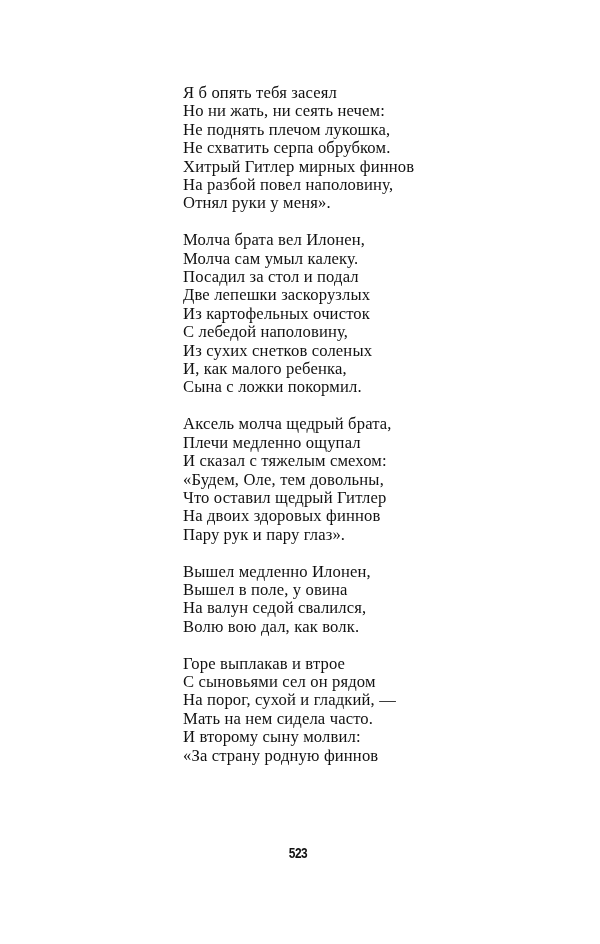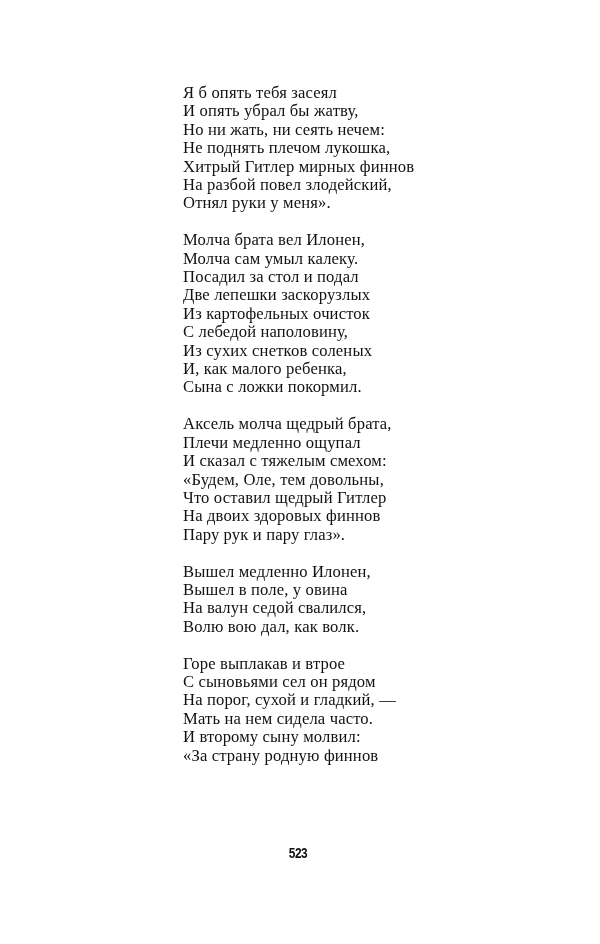--- a/index.html
+++ b/index.html
@@ -15,25 +15,25 @@
                  font-size: 14px; color: #111111; transform: scaleX(0.85); letter-spacing: -0.5px; }
 </style>
 </head>
 <body>
 
 <div class="page">
   <div class="poem">
 
     <div class="stanza">
       <span class="line">Я б опять тебя засеял</span>
-      <span class="line">И опять убрал бы жатву,</span>
       <span class="line">Но ни жать, ни сеять нечем:</span>
       <span class="line">Не поднять плечом лукошка,</span>
+      <span class="line">Не схватить серпа обрубком.</span>
       <span class="line">Хитрый Гитлер мирных финнов</span>
-      <span class="line">На разбой повел злодейский,</span>
+      <span class="line">На разбой повел наполовину,</span>
       <span class="line">Отнял руки у меня».</span>
     </div>
 
     <div class="stanza">
       <span class="line">Молча брата вел Илонен,</span>
       <span class="line">Молча сам умыл калеку.</span>
       <span class="line">Посадил за стол и подал</span>
       <span class="line">Две лепешки заскорузлых</span>
       <span class="line">Из картофельных очисток</span>
       <span class="line">С лебедой наполовину,</span>

